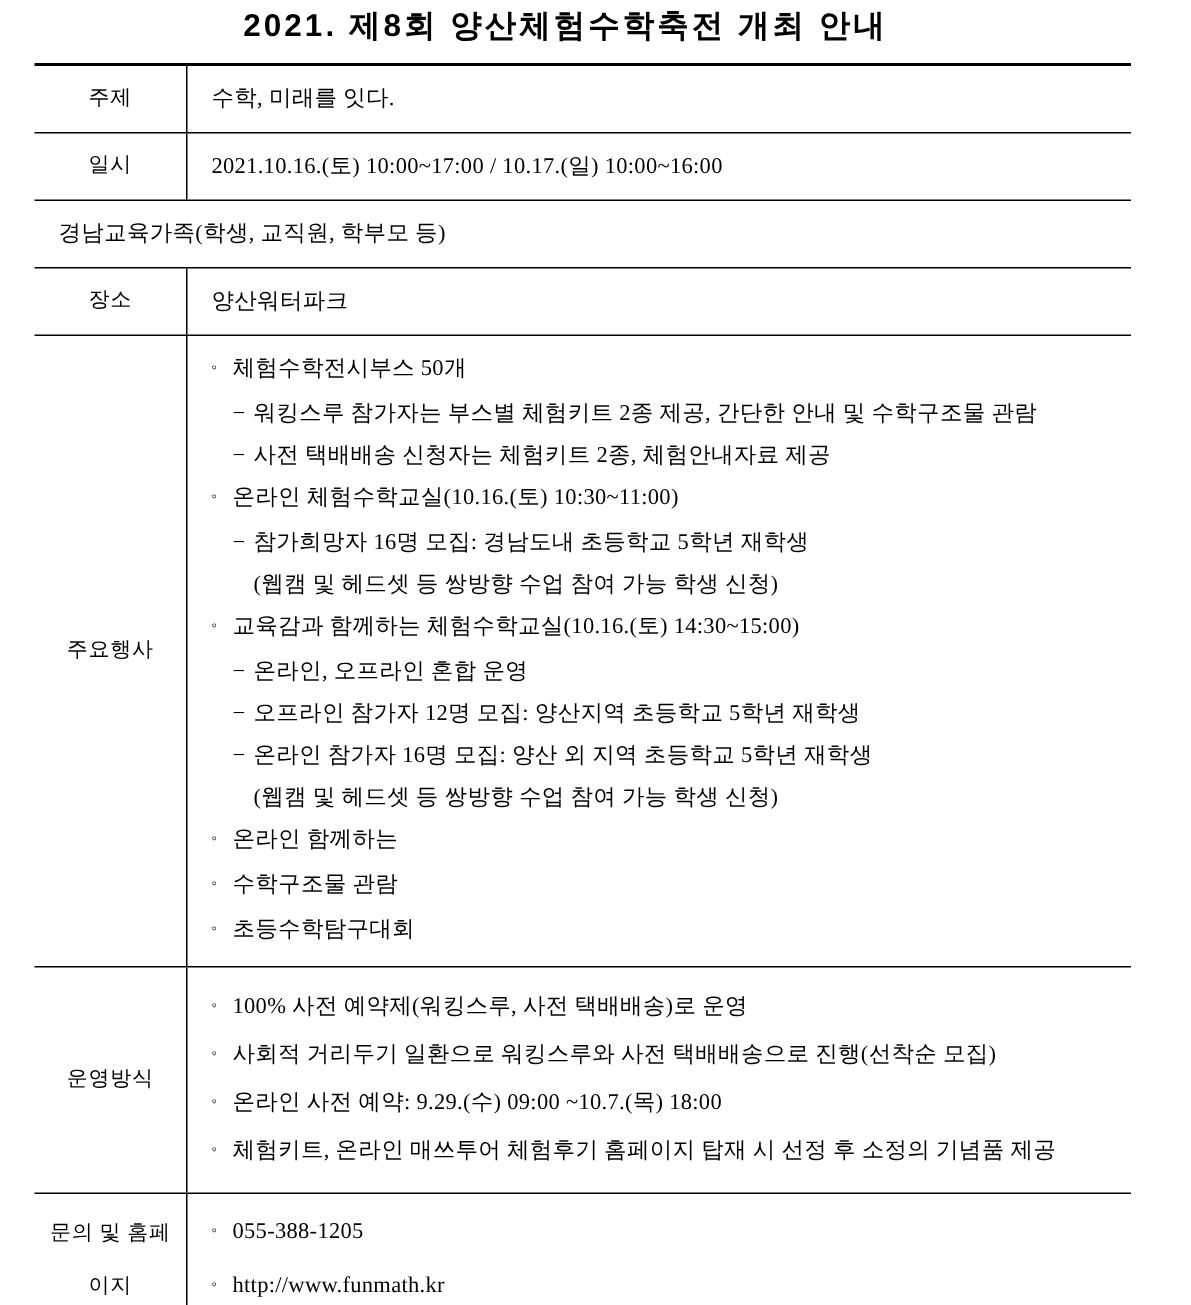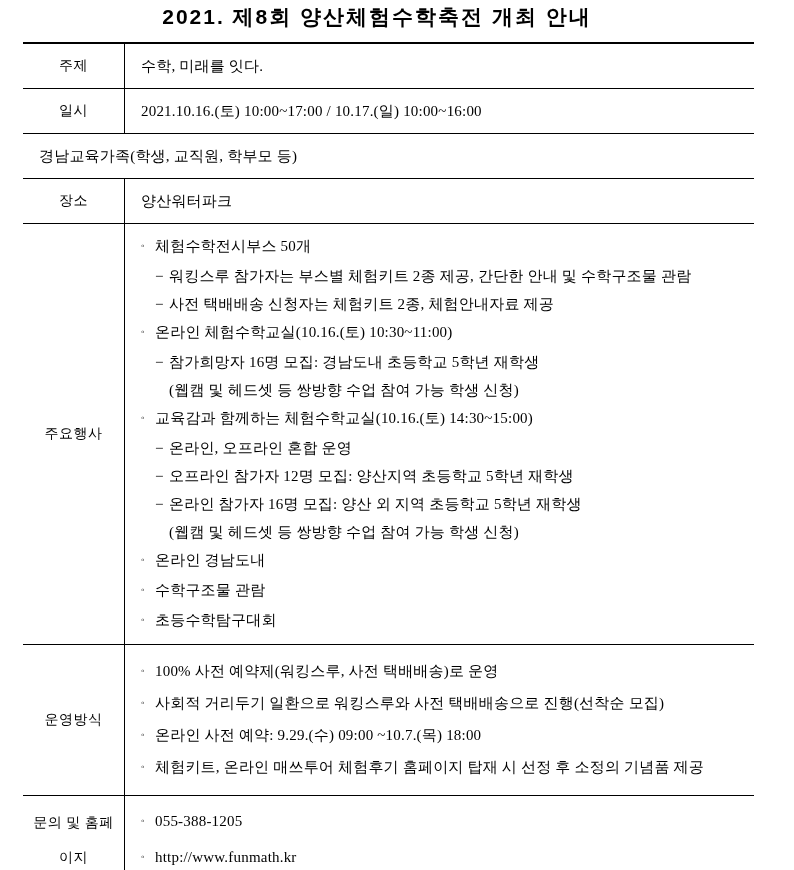--- a/index.html
+++ b/index.html
@@ -125,21 +125,21 @@
           <div class="line dash"><span class="marker dash-glyph">−</span><span class="line-text">워킹스루 참가자는 부스별 체험키트 2종 제공, 간단한 안내 및 수학구조물 관람</span></div>
           <div class="line dash"><span class="marker dash-glyph">−</span><span class="line-text">사전 택배배송 신청자는 체험키트 2종, 체험안내자료 제공</span></div>
           <div class="line bullet"><span class="marker bullet-glyph">◦</span><span class="line-text">온라인 체험수학교실(10.16.(토) 10:30~11:00)</span></div>
           <div class="line dash"><span class="marker dash-glyph">−</span><span class="line-text">참가희망자 16명 모집: 경남도내 초등학교 5학년 재학생</span></div>
           <div class="line paren"><span class="line-text">(웹캠 및 헤드셋 등 쌍방향 수업 참여 가능 학생 신청)</span></div>
           <div class="line bullet"><span class="marker bullet-glyph">◦</span><span class="line-text">교육감과 함께하는 체험수학교실(10.16.(토) 14:30~15:00)</span></div>
           <div class="line dash"><span class="marker dash-glyph">−</span><span class="line-text">온라인, 오프라인 혼합 운영</span></div>
           <div class="line dash"><span class="marker dash-glyph">−</span><span class="line-text">오프라인 참가자 12명 모집: 양산지역 초등학교 5학년 재학생</span></div>
           <div class="line dash"><span class="marker dash-glyph">−</span><span class="line-text">온라인 참가자 16명 모집: 양산 외 지역 초등학교 5학년 재학생</span></div>
           <div class="line paren"><span class="line-text">(웹캠 및 헤드셋 등 쌍방향 수업 참여 가능 학생 신청)</span></div>
-          <div class="line bullet"><span class="marker bullet-glyph">◦</span><span class="line-text">온라인 경남도내</span></div>
+          <div class="line bullet"><span class="marker bullet-glyph">◦</span><span class="line-text">온라인 함께하는</span></div>
           <div class="line bullet"><span class="marker bullet-glyph">◦</span><span class="line-text">수학구조물 관람</span></div>
           <div class="line bullet"><span class="marker bullet-glyph">◦</span><span class="line-text">초등수학탐구대회</span></div>
         </div>
       </div>
       <div class="row">
         <div class="label-cell">운영방식</div>
         <div class="content-cell">
           <div class="line bullet"><span class="marker bullet-glyph">◦</span><span class="line-text">100% 사전 예약제(워킹스루, 사전 택배배송)로 운영</span></div>
           <div class="line bullet"><span class="marker bullet-glyph">◦</span><span class="line-text">사회적 거리두기 일환으로 워킹스루와 사전 택배배송으로 진행(선착순 모집)</span></div>
           <div class="line bullet"><span class="marker bullet-glyph">◦</span><span class="line-text">온라인 사전 예약: 9.29.(수) 09:00 ~10.7.(목) 18:00</span></div>

